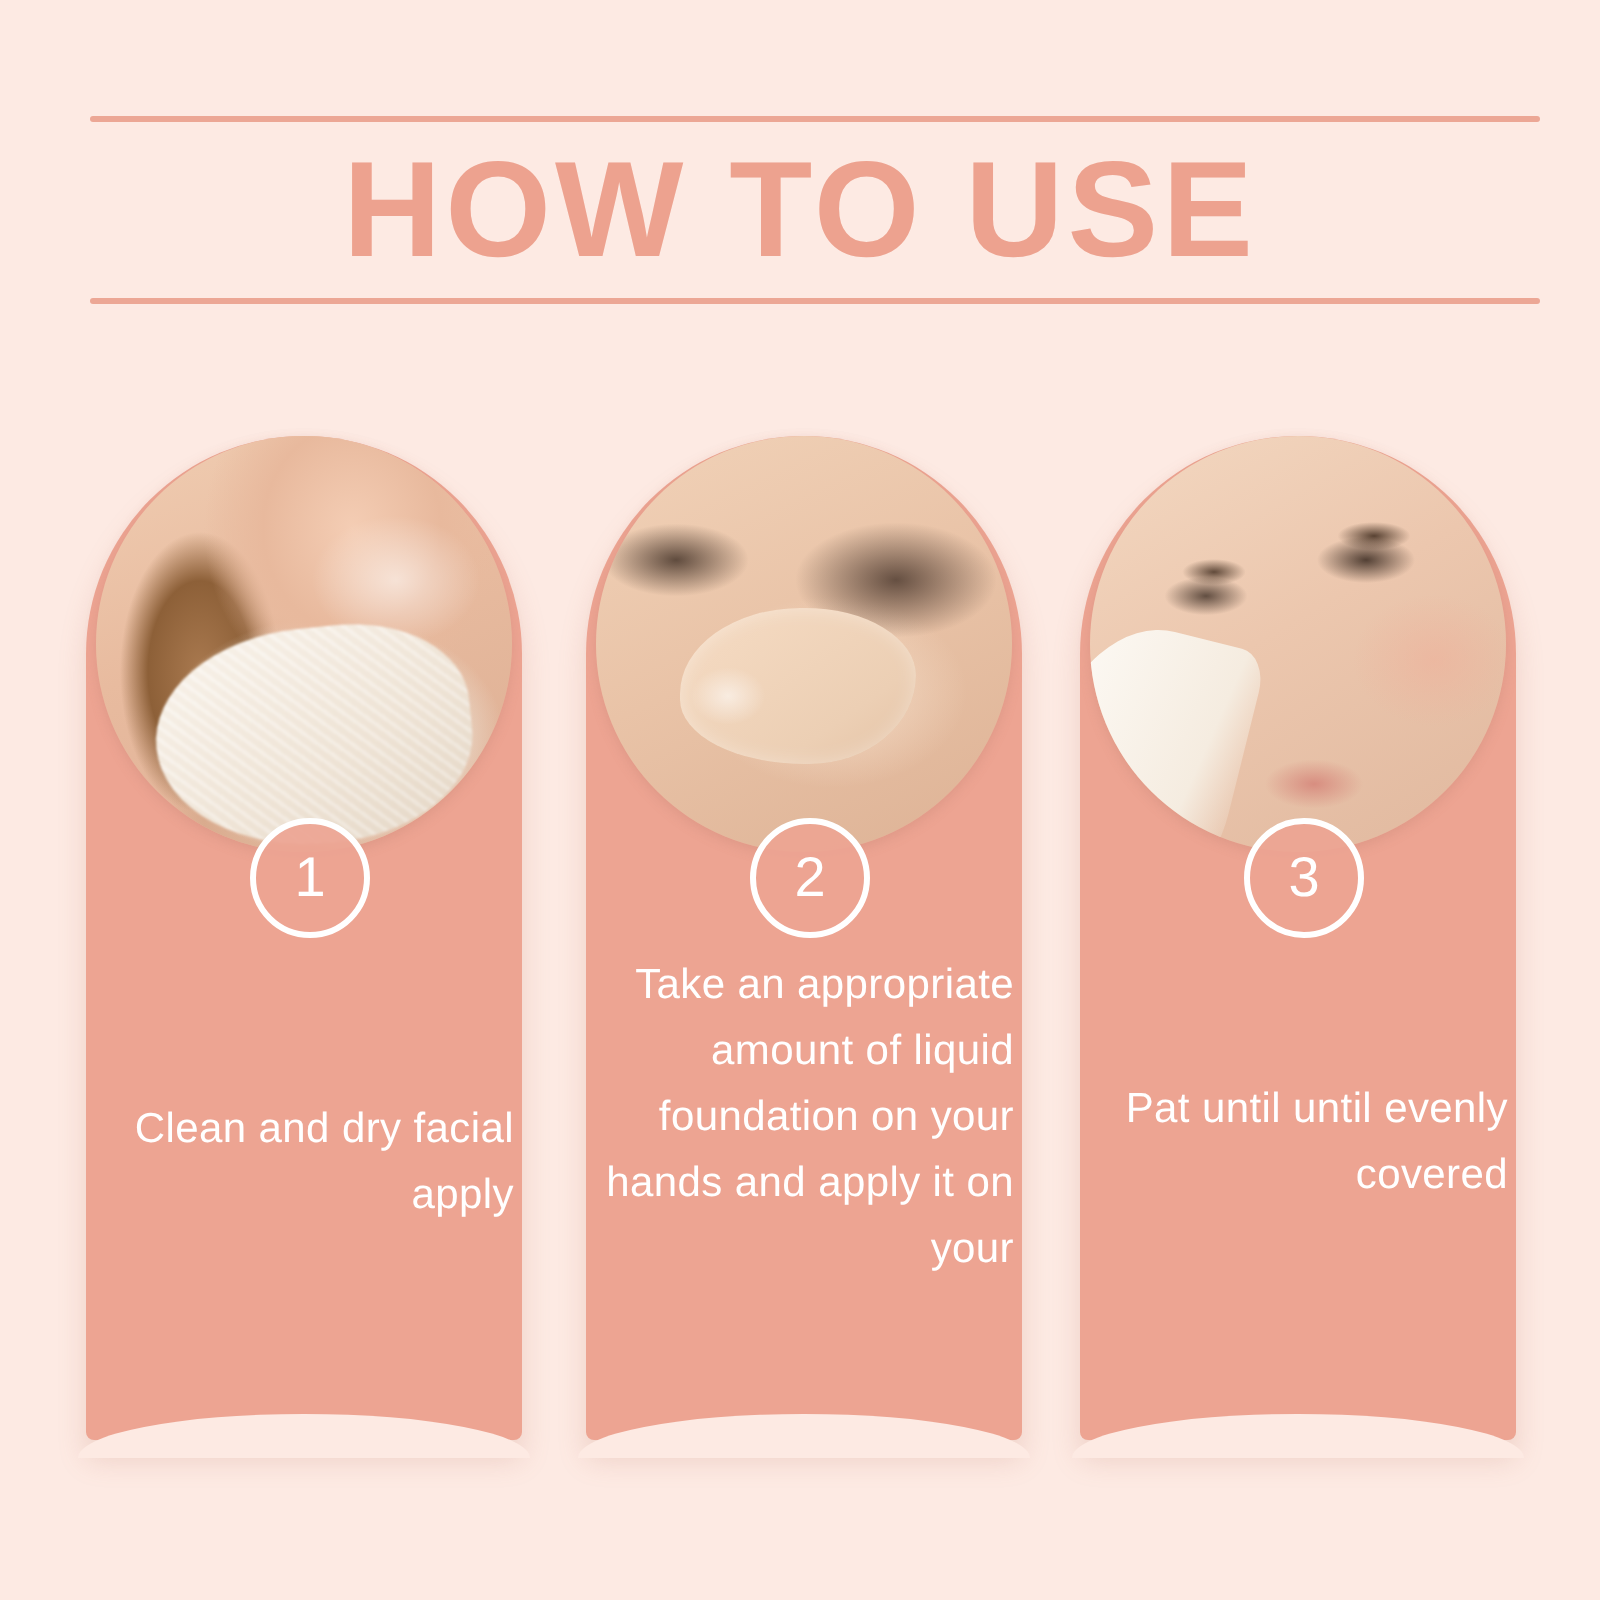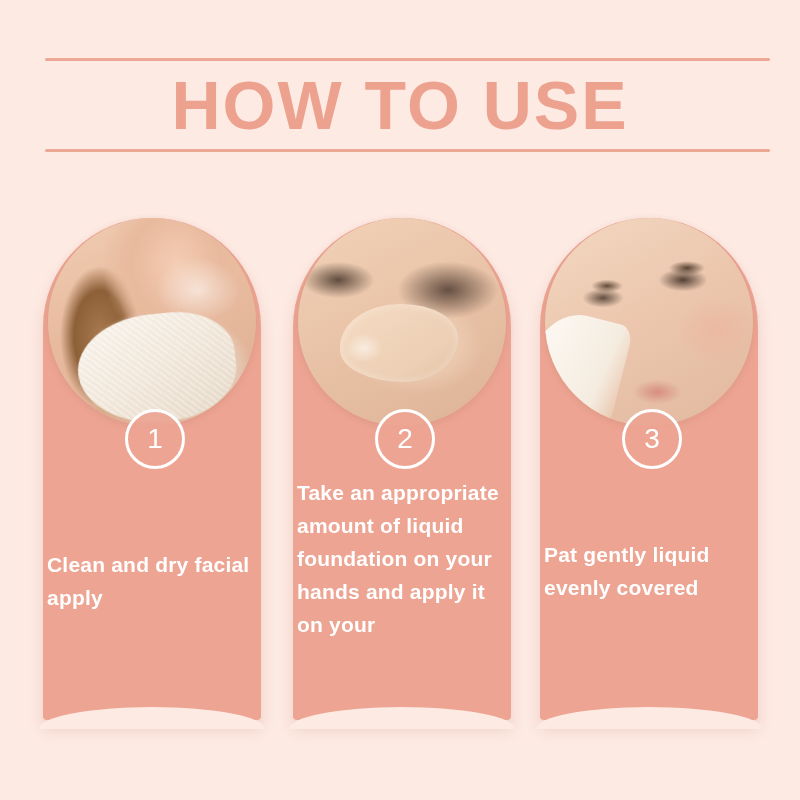--- a/index.html
+++ b/index.html
@@ -189,22 +189,22 @@
   }
 
   
   .caption {
     position: absolute;
     left: 4px;
     width: 210px;
     color: #ffffff;
     font-size: 21px;
     line-height: 33px;
-    text-align: left;
-    font-weight: 700;
+    text-align: right;
+    font-weight: 400;
     letter-spacing: 0.2px;
   }
   .cap-1 { top: 330px; }
   .cap-2 { top: 258px; }
   .cap-3 { top: 320px; }
 </style>
 </head>
 <body>
 
 <div class="header">
@@ -238,16 +238,16 @@
   </div>
 
   <div class="step step-3">
     <div class="panel">
       <div class="panel-foot"></div>
     </div>
     <div class="photo">
       <div class="photo-inner ph3"></div>
     </div>
     <div class="badge">3</div>
-    <div class="caption cap-3">Pat gently liquid evenly covered</div>
+    <div class="caption cap-3">Pat until until evenly covered</div>
   </div>
 
 </div>
 
 </body></html>

